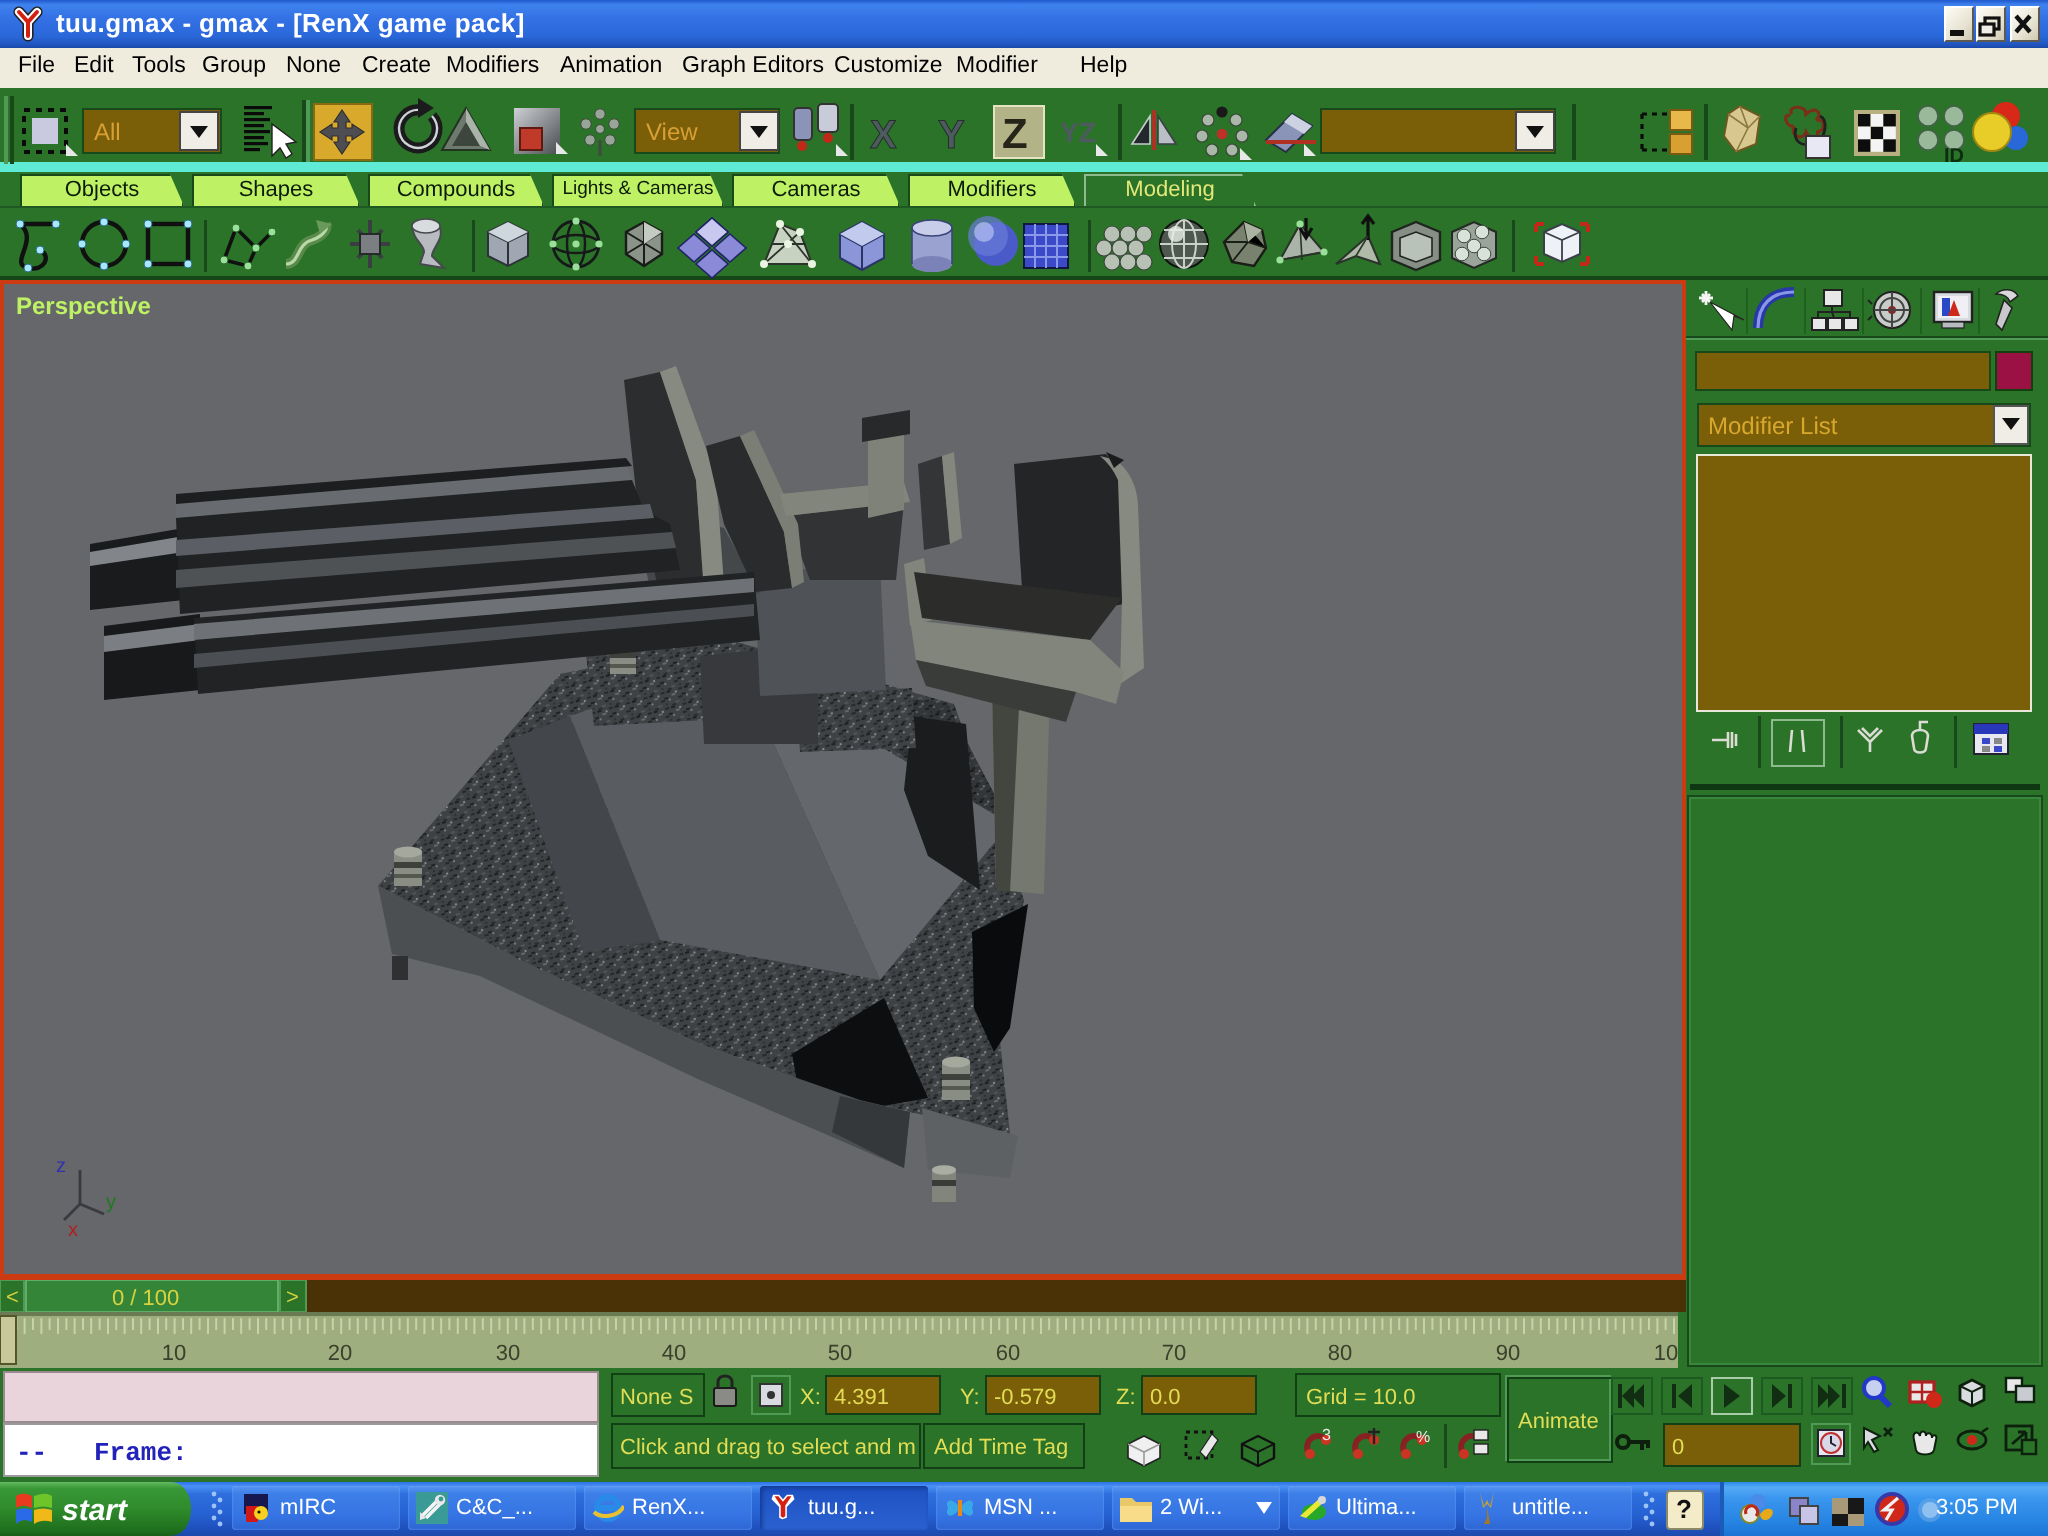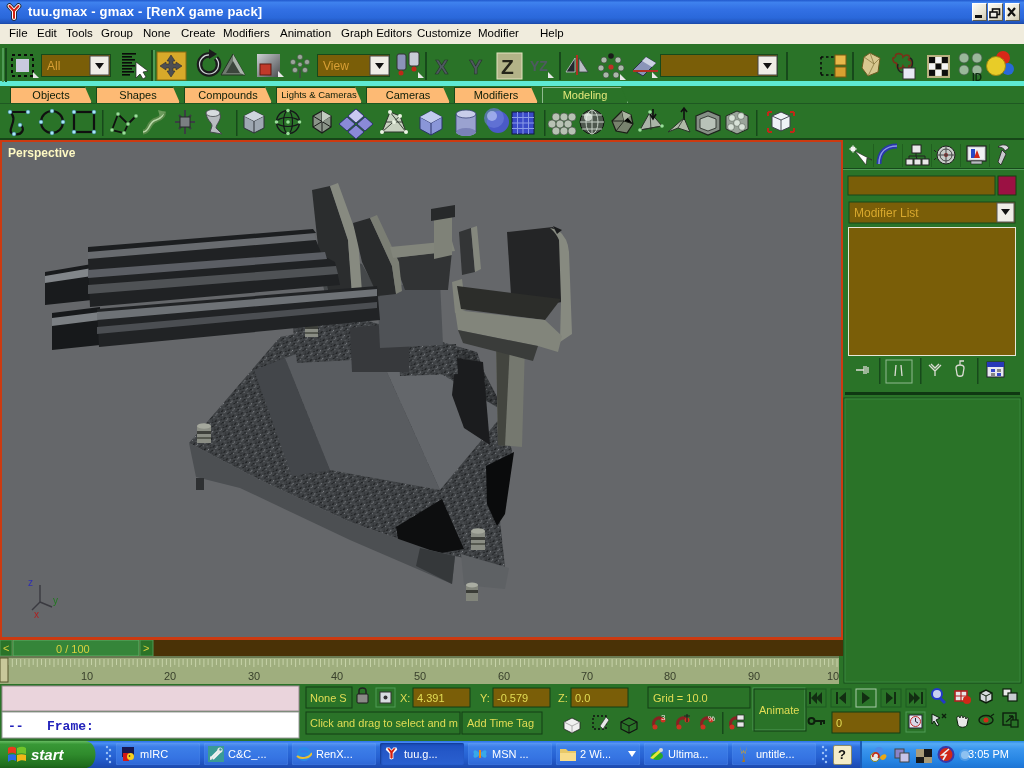--- a/index.html
+++ b/index.html
@@ -13,32 +13,32 @@
 .winbtn{top:3px;width:15px;height:18px;background:linear-gradient(135deg,#fdfcf5,#e8e4d3 60%,#cfc9b2);
 border:1px solid #404040;border-top-color:#fff;border-left-color:#fff;
 border-right-color:#5a5a52;border-bottom-color:#5a5a52;box-sizing:border-box;}
 
 #menubar{left:0;top:24px;width:1024px;height:20px;background:#f0ecdd;color:#000;font-size:11.5px;}
 #menubar span{position:absolute;top:3px;}
 
 #toolbar{left:0;top:44px;width:1024px;height:42px;background:#2a7328;border-bottom:5px solid #5eead4;box-sizing:border-box;}
 
 #tabrow{left:0;top:86px;width:1024px;height:18px;background:#2a7328;border-bottom:1px solid #1e5822;box-sizing:border-box;}
-.tab{position:absolute;top:1px;height:16px;background:#fdba74;color:#0c1c08;font-size:11px;
+.tab{position:absolute;top:1px;height:16px;background:#bef264;color:#0c1c08;font-size:11px;
 text-align:center;line-height:16px;box-sizing:border-box;
 clip-path:polygon(0 0,calc(100% - 7px) 0,100% 100%,0 100%);
 box-shadow:inset 1px 1px 0 #17491b,inset -1px 0 0 #17491b;}
 .tab>span{display:block;}
 .tabactive{background:#2a7328;color:#e4e87a;box-shadow:inset 1px 1px 0 #8fba8f,inset -1px 0 0 #8fba8f;}
 
 #iconrow{left:0;top:104px;width:1024px;height:36px;background:#2a7328;border-bottom:2px solid #164618;box-sizing:border-box;}
 
 #vp{left:0;top:140px;width:843px;height:500px;background:#cc3a11;}
 #vpin{left:2px;top:2px;width:839px;height:495px;background:#65676a;}
-#vplabel{left:6px;top:4px;color:#fef9c3;font-weight:bold;font-size:12px;text-align:right;}
+#vplabel{left:6px;top:4px;color:#bef264;font-weight:bold;font-size:12px;text-align:right;}
 
 #panel{left:843px;top:140px;width:181px;height:544px;background:#2a7328;}
 
 #slider{left:0;top:640px;width:843px;height:16px;background:#4a3206;}
 
 #ruler{left:0;top:656px;width:839px;height:28px;background:#9fae7e;border-radius:11px;}
 
 #status{left:0;top:684px;width:1024px;height:57px;background:#2a7328;}
 
 #taskbar{left:0;top:741px;width:1024px;height:27px;

